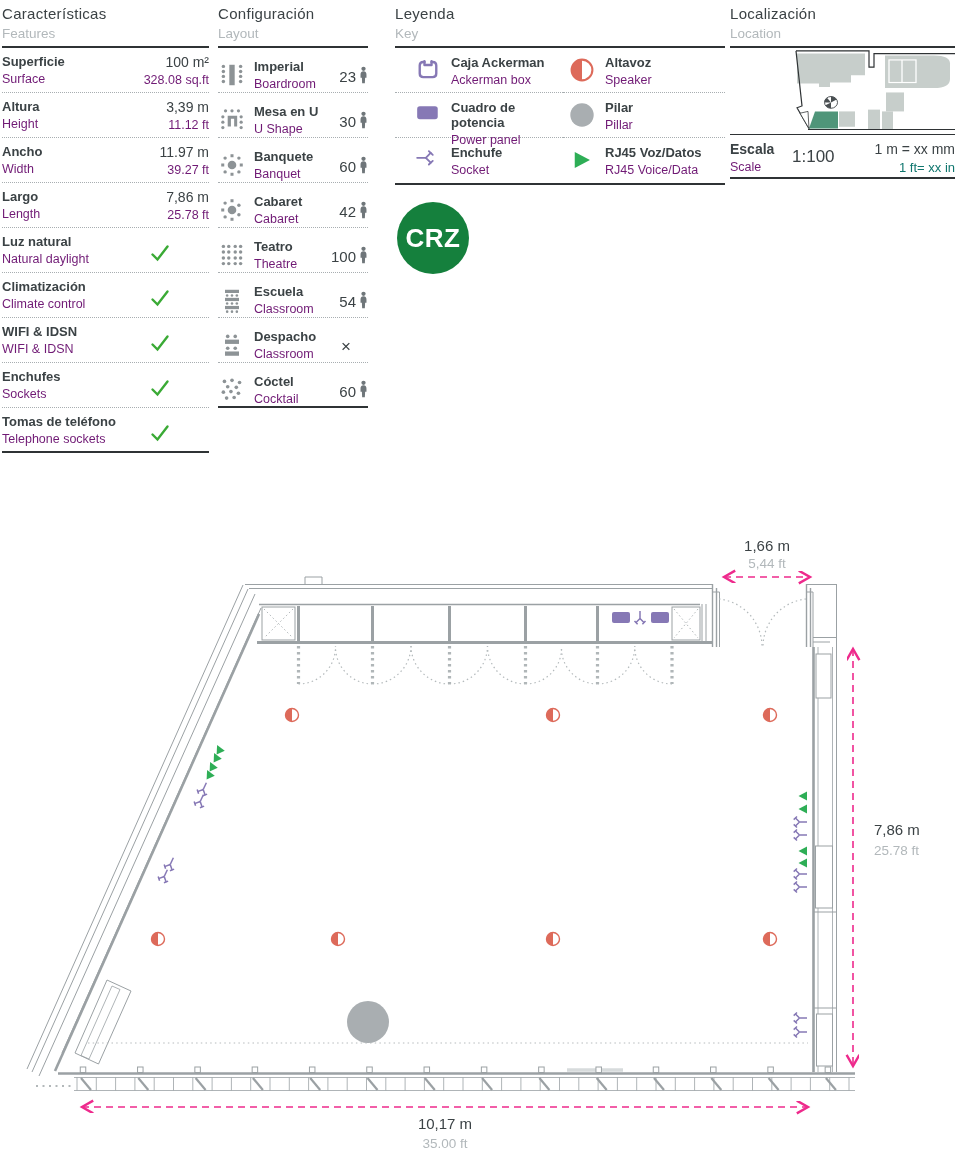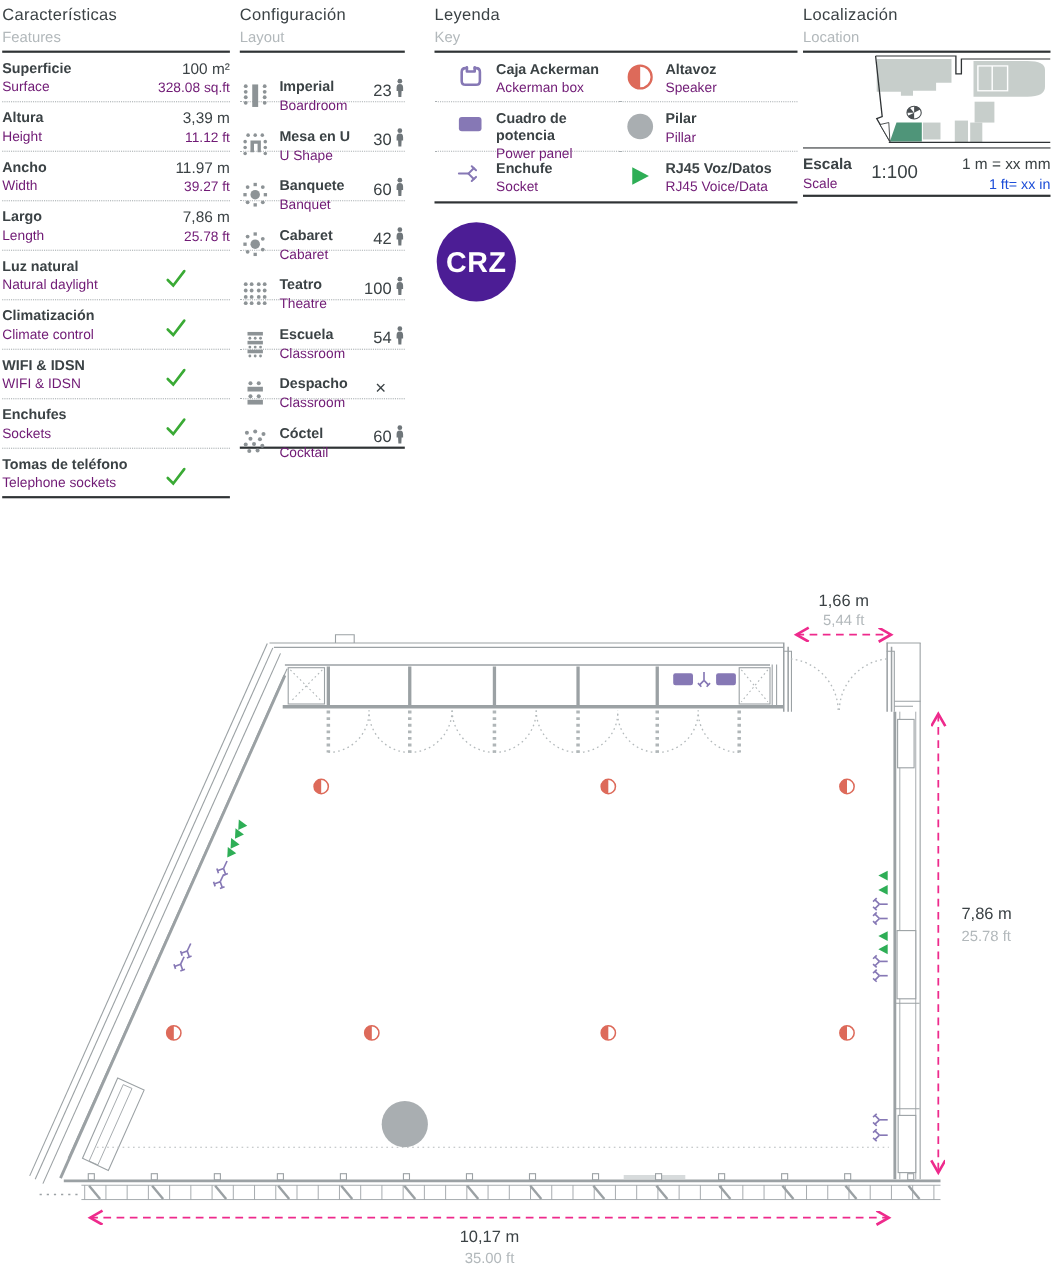--- a/index.html
+++ b/index.html
@@ -13,21 +13,21 @@
   .features{left:2px;width:207px}
   .frow{height:45px;box-sizing:border-box;display:flex;justify-content:space-between;border-bottom:1.5px dotted #a8aeb1;padding-top:6px}
   #features-rows .frow:last-child{border-bottom:2px solid #2f3335}
   .lbl{font-size:13px;font-weight:700}
   .sub{font-size:12.5px;color:#701a75;margin-top:3px}
   .fval{text-align:right}
   .val{font-size:14px}
   .checkcell{display:flex;align-items:center;padding-right:38px}
   
   .layout{left:218px;width:150px}
-  .lrow{height:45px;box-sizing:border-box;display:flex;border-bottom:1.5px dotted #a8aeb1;padding-top:23px}
+  .lrow{height:45px;box-sizing:border-box;display:flex;border-bottom:1.5px dotted #a8aeb1;padding-top:11px}
   #layout-rows .lrow:last-child{border-bottom:2px solid #2f3335}
   .licon{width:28px;height:28px;margin-top:2px;flex:0 0 28px}
   .llabels{margin-left:8px}
   .lcap{margin-left:auto;display:flex;align-items:center;gap:3px;padding-top:2px}
   .lnum{font-size:15px}
   .xmark{font-size:17px;padding-right:5px}
   .pspace{width:9px}
   
   .legend{left:395px;width:330px}
   .legcols{display:flex}
@@ -39,23 +39,23 @@
   .legcol:last-child .legicon{margin-left:6px}
   .legend-bottom{border-top:2px solid #2f3335}
   
   .location{left:730px;width:225px}
   .minimap{display:block;margin-top:2px}
   .scalerow{height:44px;box-sizing:border-box;display:flex;align-items:flex-start;padding-top:6px;border-bottom:2px solid #2f3335}
   .scalerow .left{width:62px}
   .scalerow .mid{font-size:17px;margin-top:6px;width:62px;text-align:left}
   .scalerow .right{margin-left:auto;text-align:right}
   .scalerow .m{font-size:14px}
-  .scalerow .i{font-size:13px;color:#1d4ed8;margin-top:3px}
+  .scalerow .i{font-size:13px;color:#0f766e;margin-top:3px}
   
-  .crz{position:absolute;left:397px;top:202px;width:72px;height:72px;border-radius:50%;background:#4c1d95;color:#fff;display:flex;align-items:center;justify-content:center;font-size:26px;font-weight:700;letter-spacing:.5px}
+  .crz{position:absolute;left:397px;top:202px;width:72px;height:72px;border-radius:50%;background:#15803d;color:#fff;display:flex;align-items:center;justify-content:center;font-size:26px;font-weight:700;letter-spacing:.5px}
   
   .planwrap{position:absolute;left:0;top:516px}
   #plan-svg text{font-family:"Liberation Sans",sans-serif}
   .dim-m{font-size:15px;fill:#3b4245}
   .dim-ft{font-size:13.5px;fill:#b2b8bb}
 </style>
 </head>
 <body>
 
 <div class="section features">

